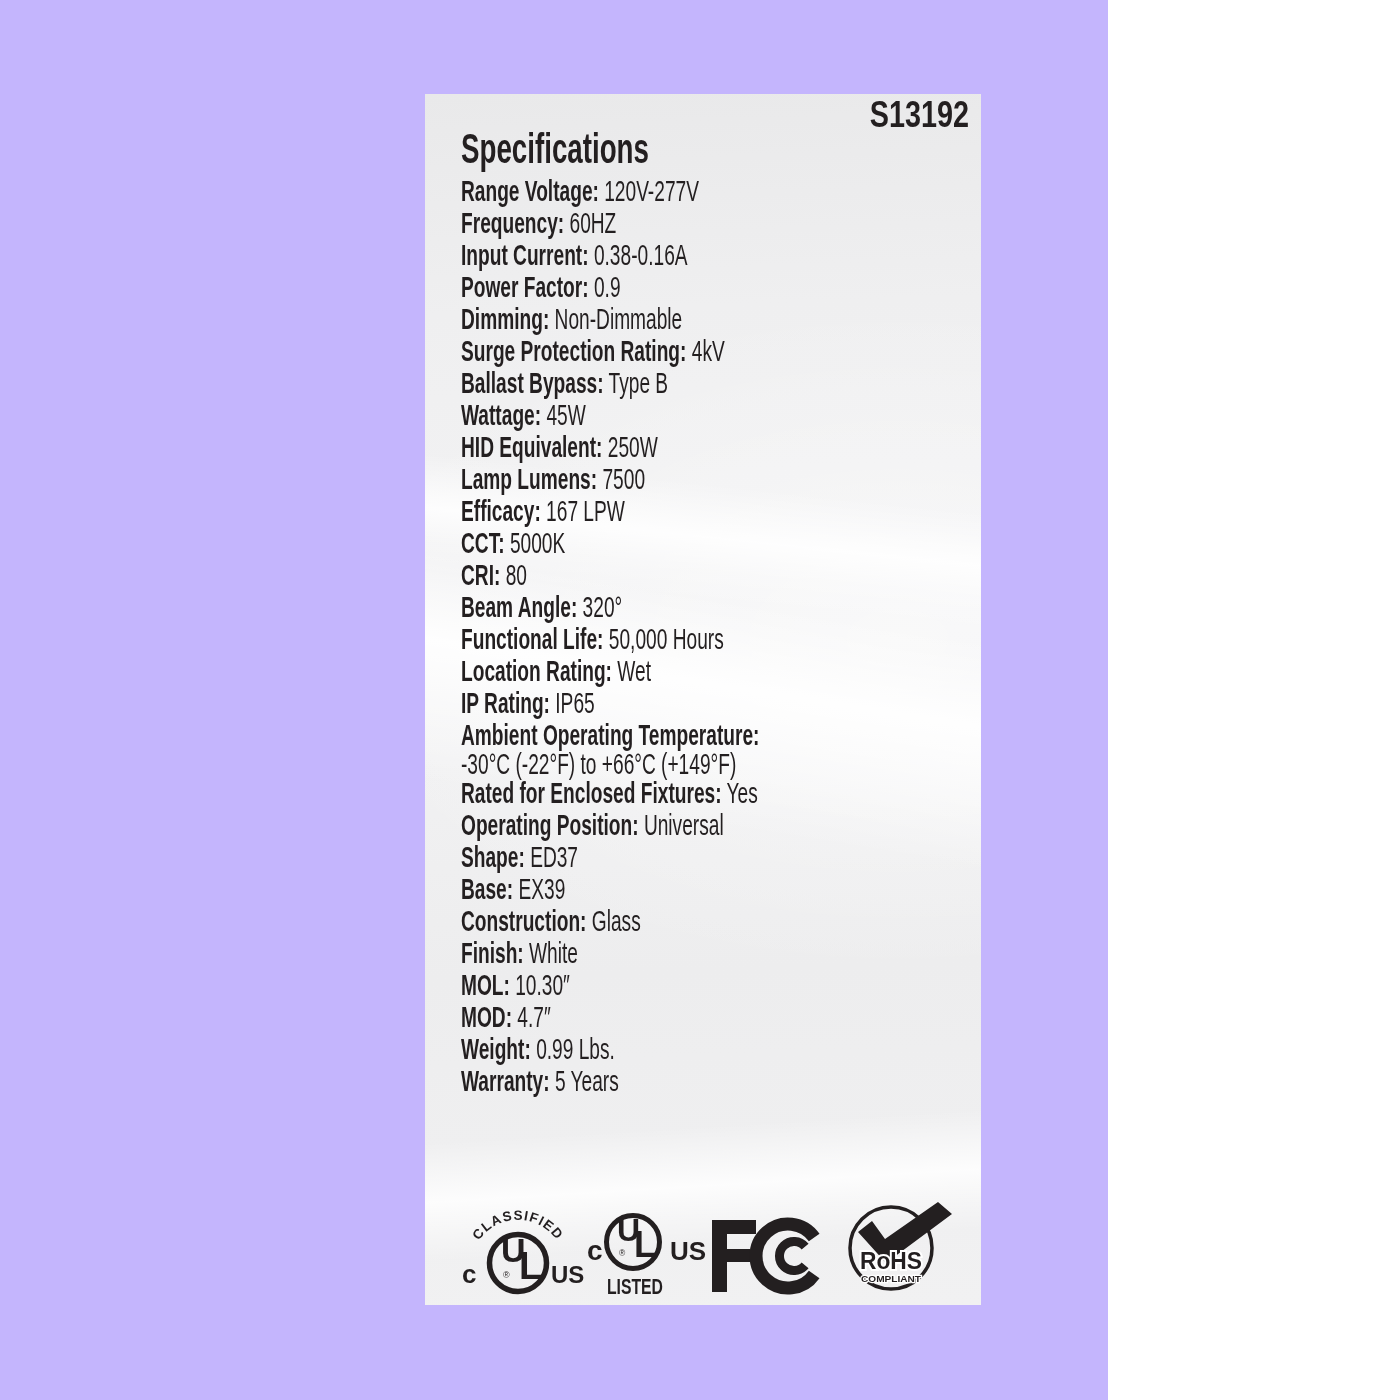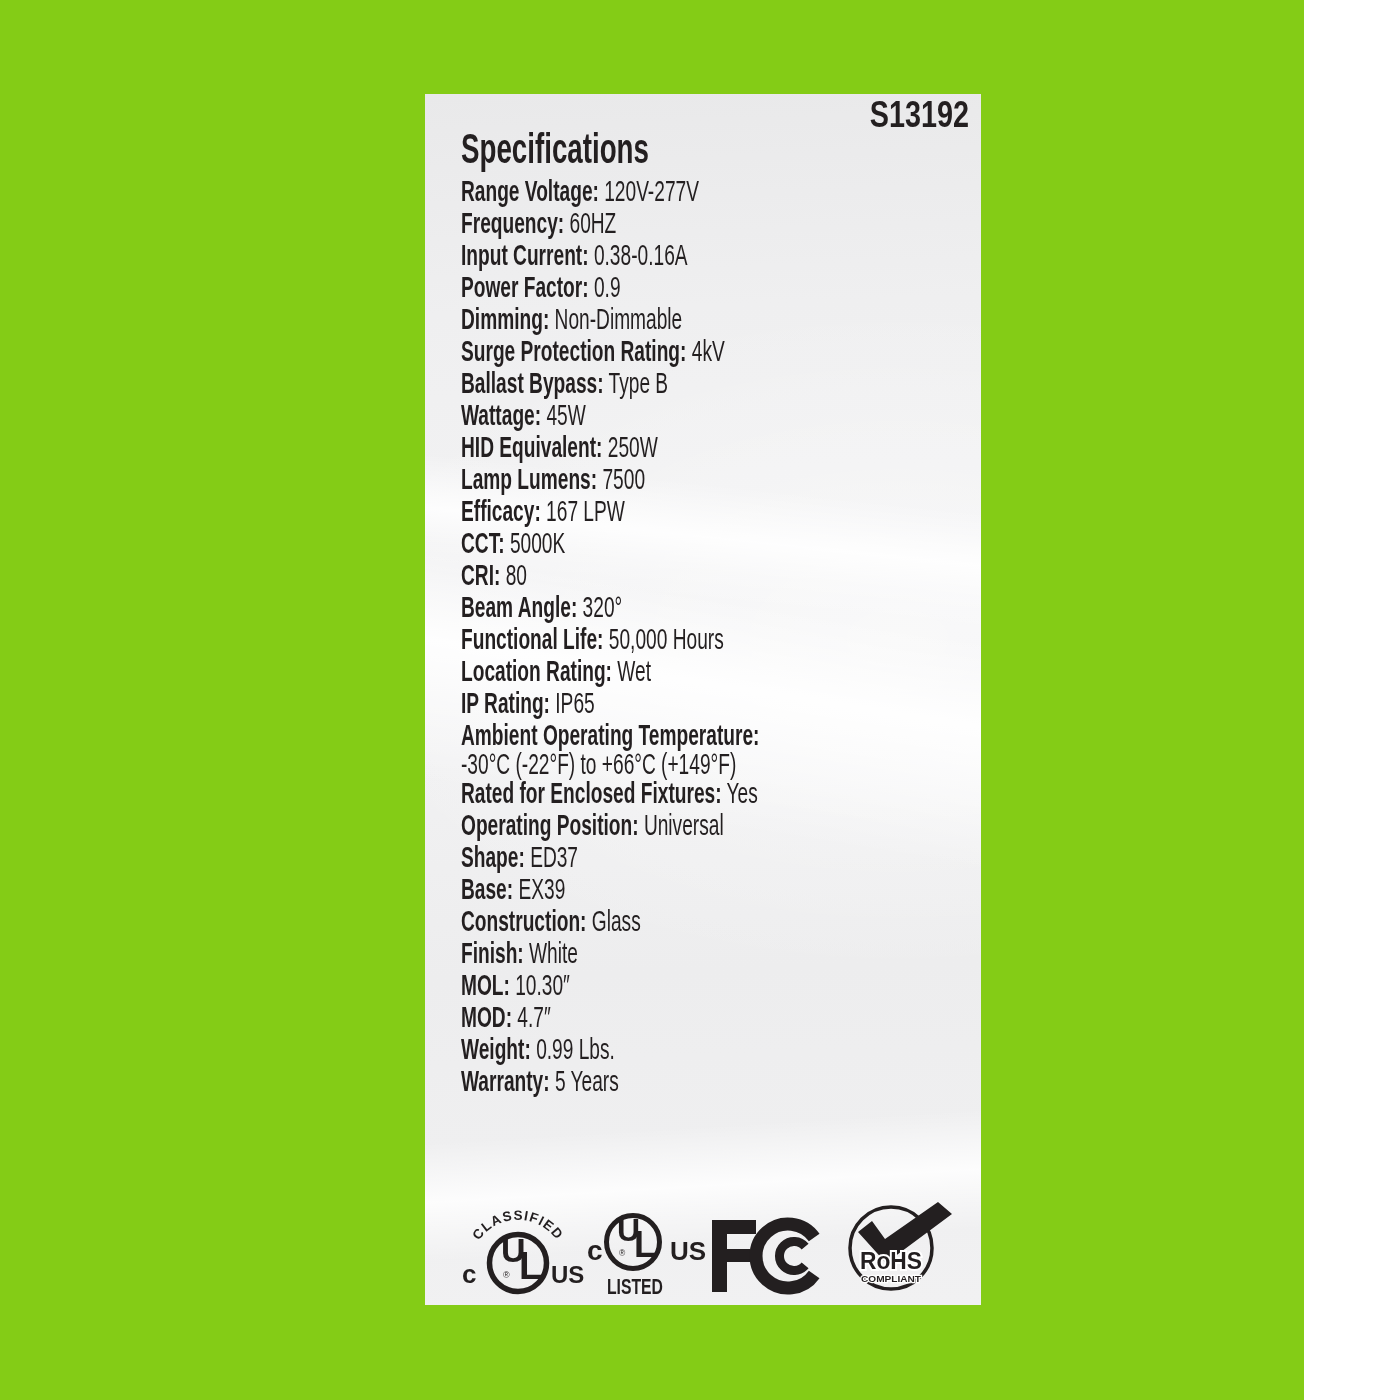--- a/index.html
+++ b/index.html
@@ -4,21 +4,21 @@
 <style>
   html,body { margin:0; padding:0; }
   body {
     width:1400px; height:1400px;
     background:#ffffff;
     font-family:"Liberation Sans","DejaVu Sans",sans-serif;
     color:#231f20;
     position:relative;
     overflow:hidden;
   }
-  .page { position:absolute; left:0; top:0; width:1304px; height:1400px; background:#84cc16; }
+  .page { position:absolute; left:0; top:0; width:1108px; height:1400px; background:#c4b5fd; }
 
   .panel {
     position:absolute; left:425px; top:94px; width:556px; height:1211px;
     background:
       radial-gradient(ellipse 900px 520px at 85% 45%, rgba(255,255,255,0.5), rgba(255,255,255,0) 65%),
       linear-gradient(178deg,#e9e9ea 0%, #efeff0 18%, #f3f3f4 45%, #ededee 72%, #f1f1f2 100%);
     overflow:hidden;
   }
 
   

